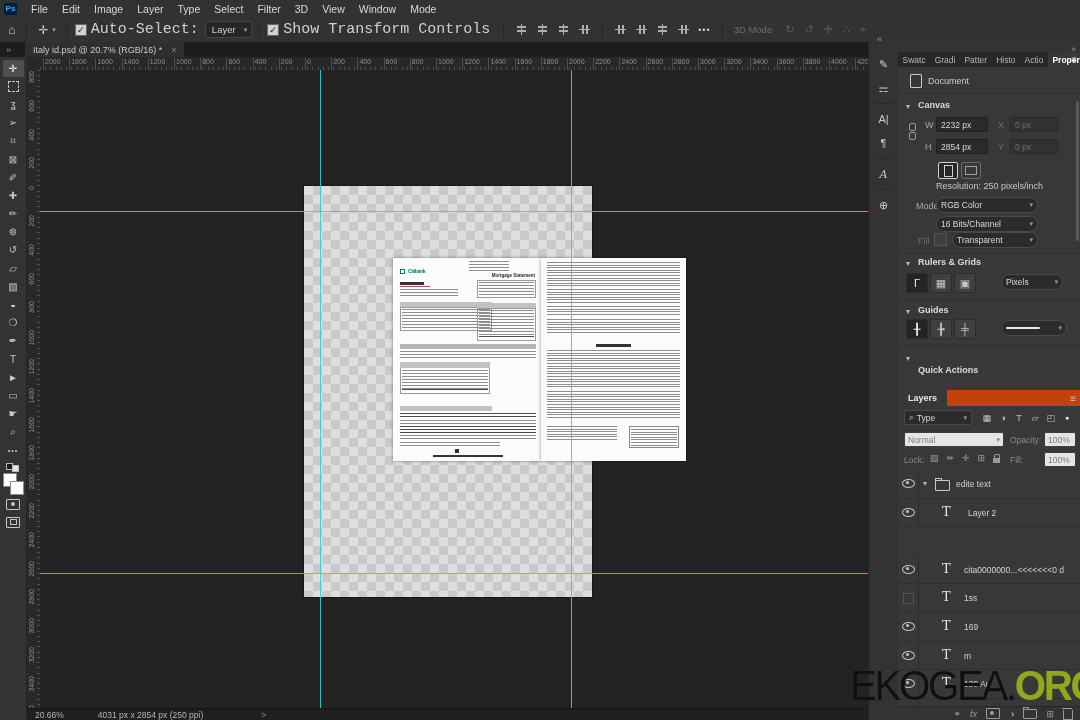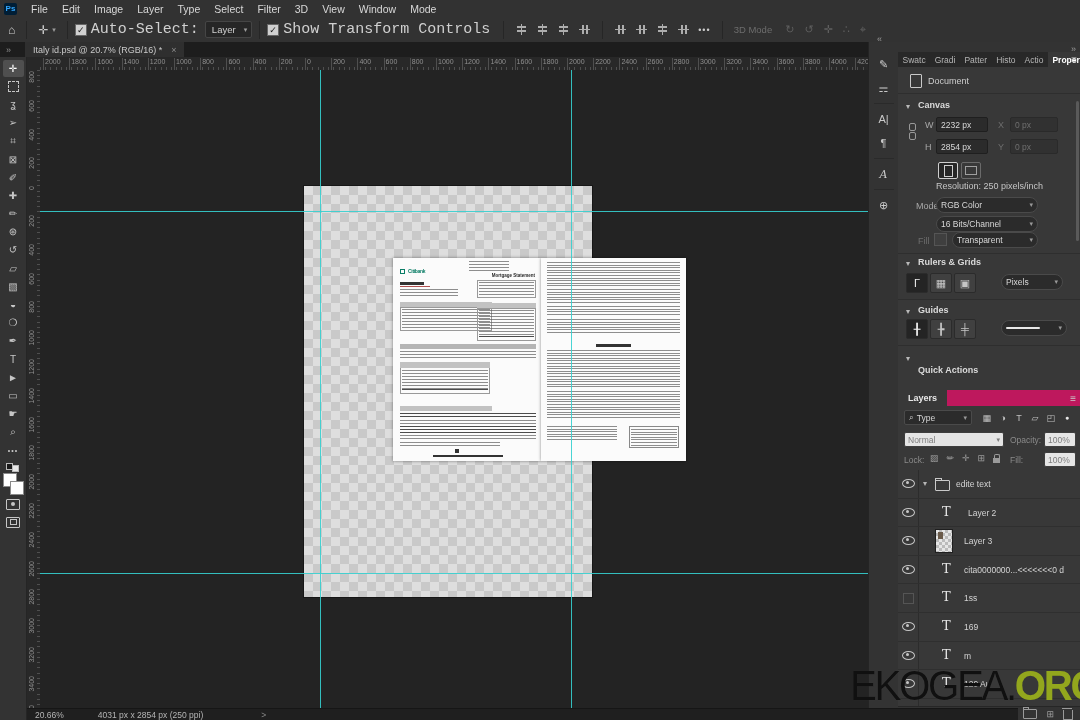--- a/index.html
+++ b/index.html
@@ -131,21 +131,21 @@
   .orient .port{width:7px;height:10px;border:1px solid #cfcfcf;}
   .orient .land{width:10px;height:7px;border:1px solid #9f9f9f;}
   .pbtn{position:absolute;width:20px;height:18px;background:#404040;border:1px solid #2b2b2b;color:#c5c5c5;
         display:flex;align-items:center;justify-content:center;font-size:11px;border-radius:2px;}
   .pbtn.active{background:#242424;color:#efefef;}
   .lineswatch{width:34px;height:2px;background:#e8e8e8;border-radius:2px;}
   .pscroll{position:absolute;right:2px;width:3px;background:#5a5a5a;border-radius:2px;}
 
   
   #layerspanel{position:absolute;left:29px;top:348px;width:183px;height:330px;background:#383838;}
-  #layerstabrow{position:absolute;left:0;top:0;width:183px;height:16px;background:#be185d;}
+  #layerstabrow{position:absolute;left:0;top:0;width:183px;height:16px;background:#c2410c;}
   #layerstab{position:absolute;left:0;top:0;height:16px;background:#383838;display:flex;align-items:center;
              padding:0 10px;font-size:9px;font-weight:bold;color:#e8e8e8;}
   #layersmenu{position:absolute;right:5px;top:3px;color:#c9c9c9;font-size:10px;}
   #kindbox{position:absolute;left:6px;top:20px;width:68px;height:15px;background:#2b2b2b;border:1px solid #4a4a4a;
            border-radius:2px;display:flex;align-items:center;font-size:8.5px;color:#d8d8d8;padding:0 4px;box-sizing:border-box;}
   .lficon{position:absolute;top:20px;width:14px;height:15px;display:flex;align-items:center;justify-content:center;
           color:#c0c0c0;font-size:9px;}
   .lrow2{position:absolute;left:0;top:40px;width:183px;height:20px;}
   .lrow3{position:absolute;left:0;top:60px;width:183px;height:20px;}
   .graylab{color:#8a8a8a;font-size:8.5px;position:absolute;}
@@ -174,21 +174,21 @@
   .maskicon{width:12px;height:9px;border:1px solid #9a9a9a;border-radius:1px;position:relative;}
   .maskicon::after{content:"";position:absolute;left:3px;top:1.5px;width:4px;height:4px;border-radius:50%;background:#9a9a9a;}
   .folderico{width:12px;height:8px;border:1px solid #9a9a9a;border-radius:1px;position:relative;}
   .folderico::before{content:"";position:absolute;top:-3px;left:-1px;width:4px;height:2px;border:1px solid #9a9a9a;border-bottom:none;}
   .trashico{width:8px;height:9px;border:1px solid #9a9a9a;border-top:none;border-radius:0 0 1px 1px;position:relative;margin-top:2px;}
   .trashico::before{content:"";position:absolute;top:-2px;left:-2px;width:10px;height:1px;background:#9a9a9a;}
   .padlock{width:7px;height:5px;background:#9a9a9a;position:relative;display:inline-block;margin-top:5px;}
   .padlock::before{content:"";position:absolute;left:1px;top:-4px;width:4px;height:3px;border:1px solid #9a9a9a;border-bottom:none;border-radius:2px 2px 0 0;}
 
   
-  #statusbar{position:absolute;left:27px;top:708px;width:991px;height:12px;background:#1f1f1f;border-top:1px solid #161616;
+  #statusbar{position:absolute;left:27px;top:708px;width:841px;height:12px;background:#1f1f1f;border-top:1px solid #161616;
              display:flex;align-items:center;font-size:8.5px;color:#b5b5b5;}
   #statuszoom{margin-left:8px;}
   #statusdims{margin-left:34px;}
   #statusarrow{margin-left:58px;color:#8a8a8a;}
 
   
   #watermark{position:absolute;left:850px;top:662px;z-index:50;font-size:42px;font-weight:normal;
              letter-spacing:-2.5px;transform:scaleX(.96);transform-origin:left;white-space:nowrap;}
   #wm-dark{color:#101010;text-shadow:0 0 1px rgba(255,255,255,.10);}
   #wm-green{font-weight:bold;}
@@ -570,27 +570,20 @@
             <span class="folder"></span>
             <span class="lname" style="left: 58px;">edite text</span>
           </div>
           <div class="lrow" style="top: 28.6px;">
             <span class="eyecell">
               <span class="eye"></span>
             </span>
             <span class="lT" style="left: 44px;">T</span>
             <span class="lname" style="left: 70px;">Layer 2</span>
           </div>
-          <div class="lrow" style="top: 57.2px;">
-            <span class="eyecell">
-              <span class="eye"></span>
-            </span>
-            <span class="thumb3"></span>
-            <span class="lname" style="left: 66px;">Layer 3</span>
-          </div>
           <div class="lrow" style="top: 85.8px;">
             <span class="eyecell">
               <span class="eye"></span>
             </span>
             <span class="lT" style="left: 44px;">T</span>
             <span class="lname" style="left: 66px;">cita0000000...&lt;&lt;&lt;&lt;&lt;&lt;&lt;0 d</span>
           </div>
           <div class="lrow" style="top: 114.4px;">
             <span class="eyecell">
               <span class="eyeoff"></span>

